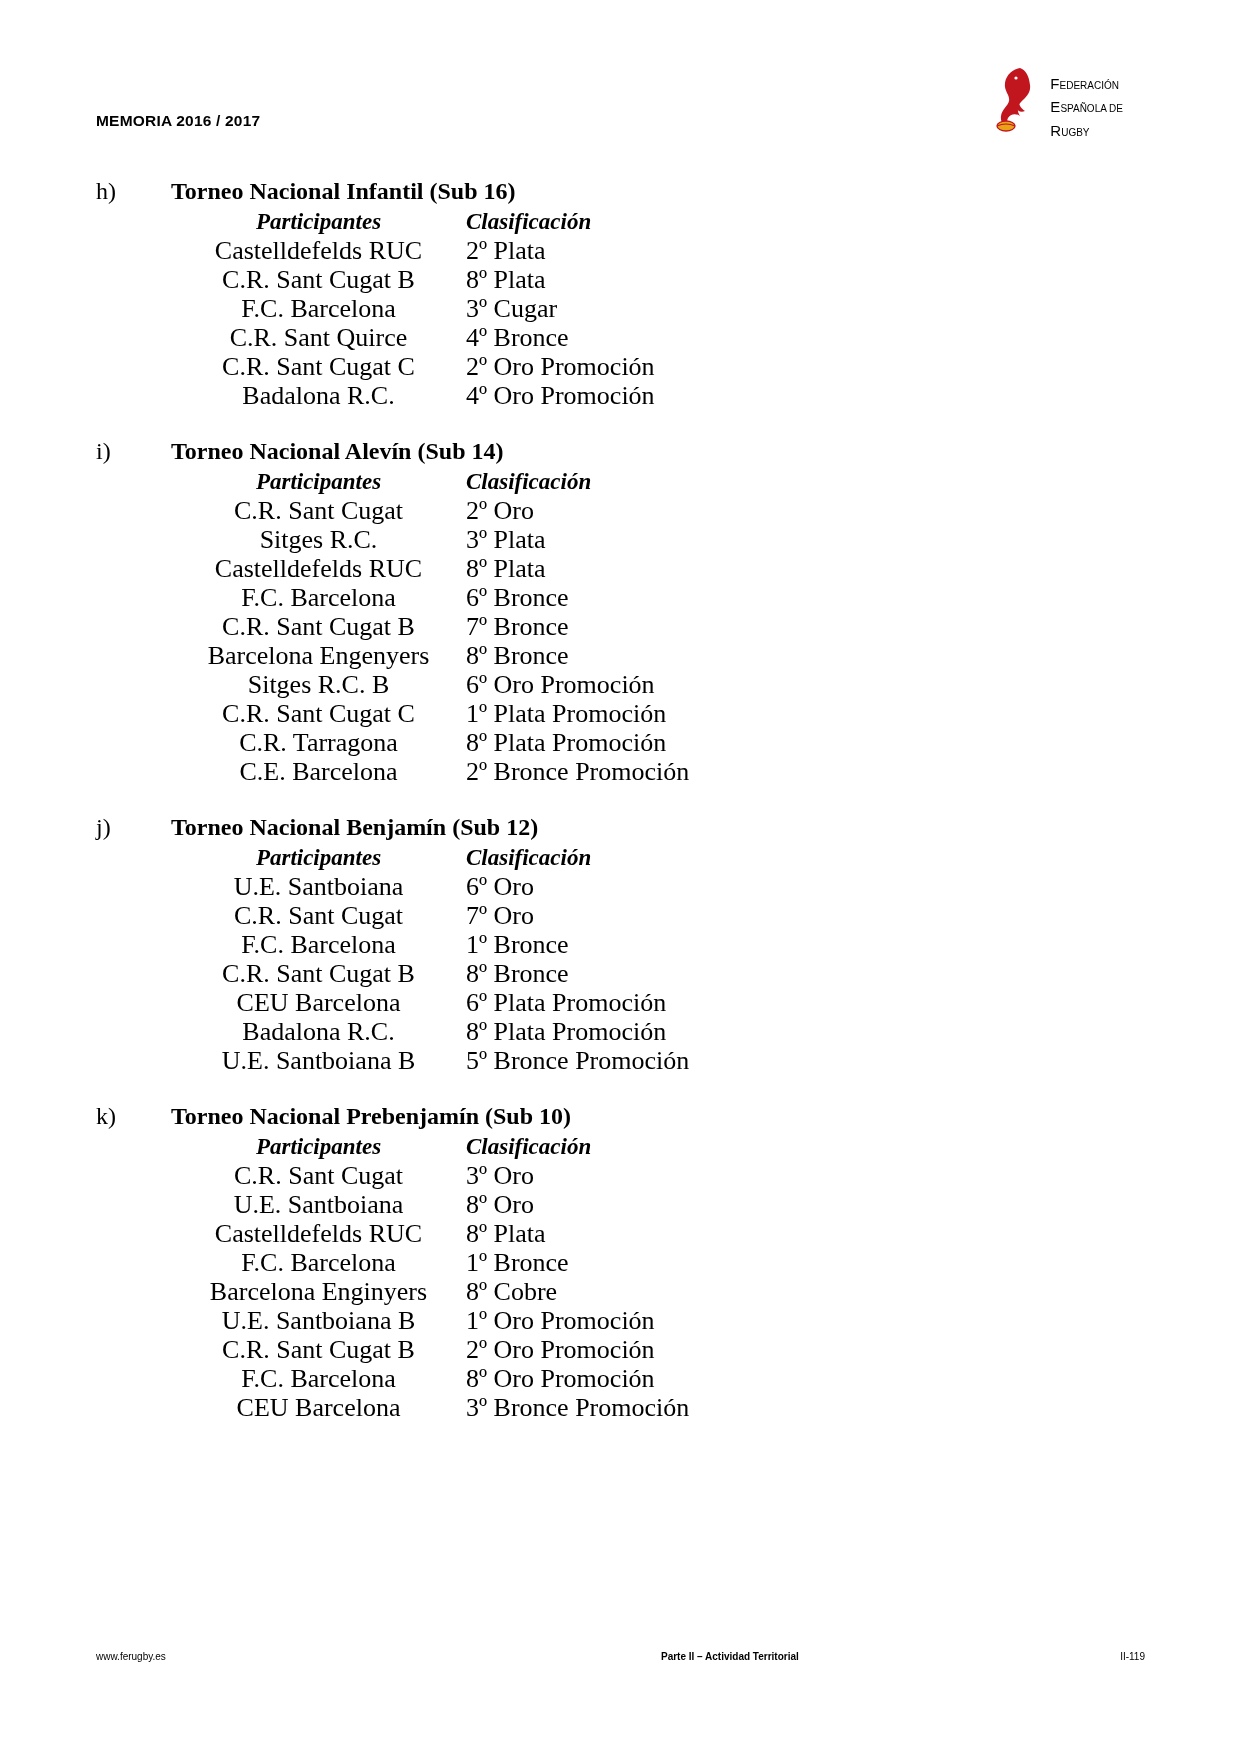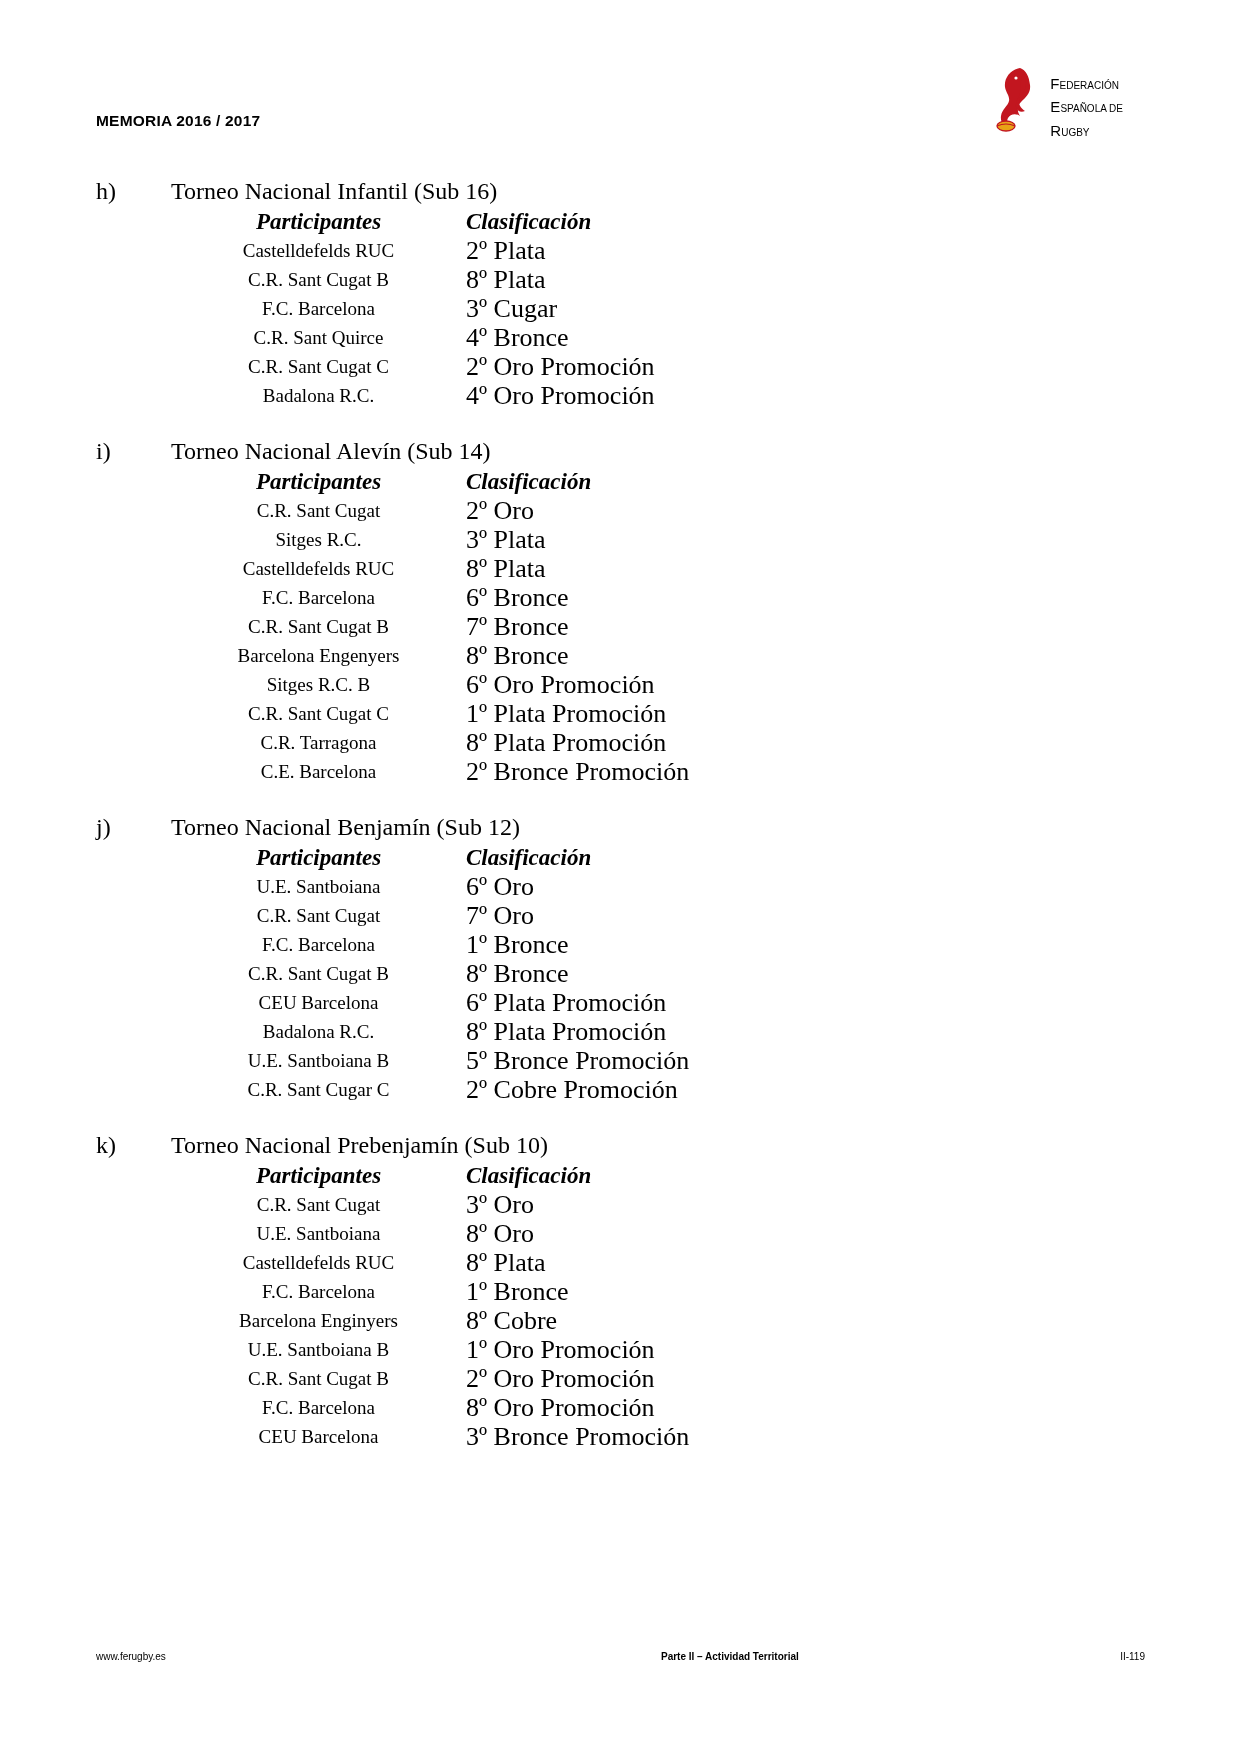--- a/index.html
+++ b/index.html
@@ -78,35 +78,35 @@
     display: flex;
     align-items: baseline;
   }
   .sec-letter {
     width: 75px;
     flex: 0 0 75px;
     font-size: 24px;
   }
   .sec-title {
     font-size: 24px;
-    font-weight: normal;
+    font-weight: bold;
   }
   .tbl {
     margin-left: 75px;
     margin-top: 2px;
     text-align: center;
   }
   .row {
     display: flex;
     line-height: 29px;
   }
   .col-a {
     width: 295px;
     flex: 0 0 295px;
-    font-size: 19px;
+    font-size: 26px;
   }
   .col-b {
     font-size: 26px;
   }
   .hdr .col-a, .hdr .col-b {
     font-weight: bold;
     font-style: italic;
     font-size: 23px;
   }
 
@@ -277,24 +277,20 @@
           <div class="col-b">6º Plata Promoción</div>
         </div>
         <div class="row">
           <div class="col-a">Badalona R.C.</div>
           <div class="col-b">8º Plata Promoción</div>
         </div>
         <div class="row">
           <div class="col-a">U.E. Santboiana B</div>
           <div class="col-b">5º Bronce Promoción</div>
         </div>
-        <div class="row">
-          <div class="col-a">C.R. Sant Cugar C</div>
-          <div class="col-b">2º Cobre Promoción</div>
-        </div>
       </div>
     </div>
 
     <div class="section">
       <div class="section-head">
         <div class="sec-letter">k)</div>
         <div class="sec-title">Torneo Nacional Prebenjamín (Sub 10)</div>
       </div>
       <div class="tbl">
         <div class="row hdr">

